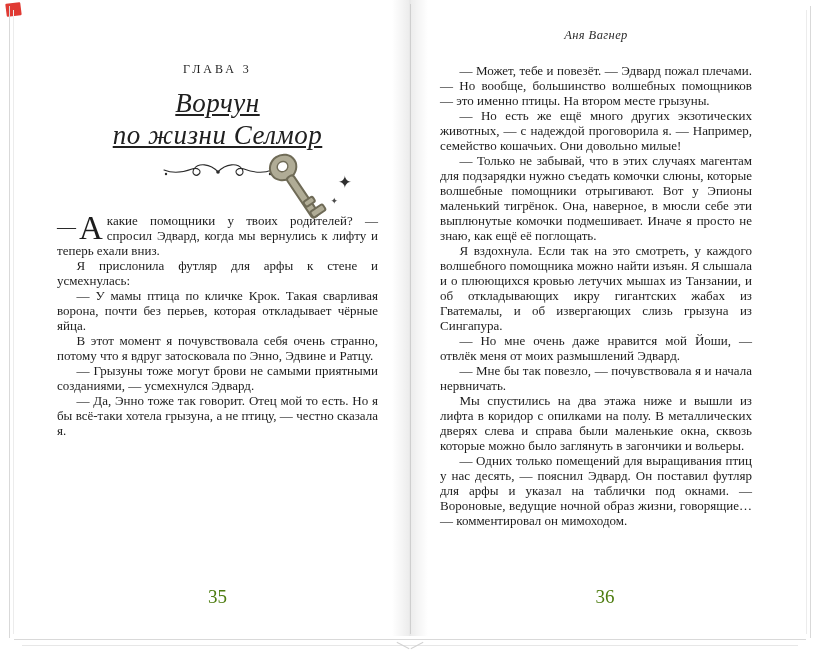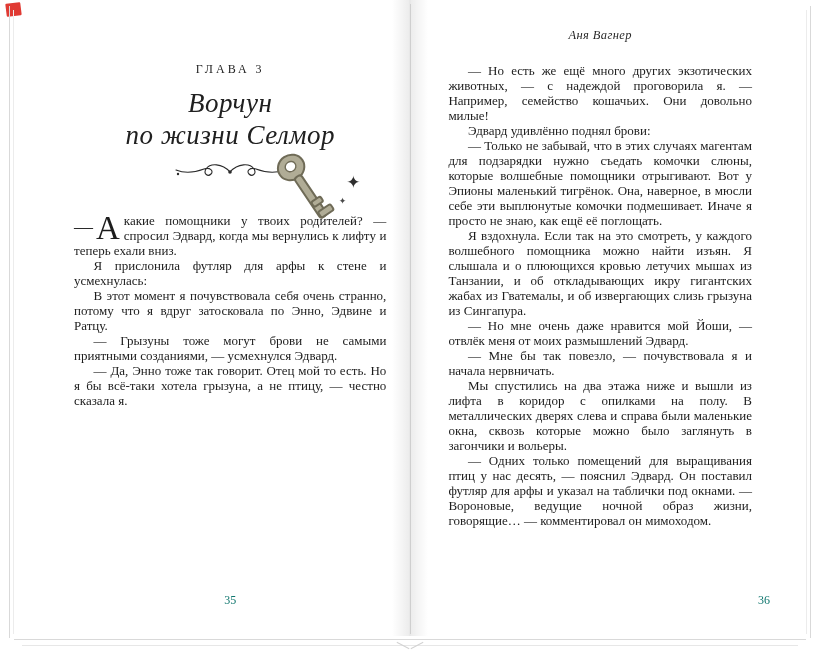--- a/index.html
+++ b/index.html
@@ -23,49 +23,49 @@
   .red-corner { position:absolute; left:6px; top:3px; width:15px; height:13px;
     background:#e03a33; transform:rotate(-7deg); border-radius:1px; }
 
   
   .gutter-shadow { position:absolute; top:0; bottom:20px; left:392px; width:36px;
     background:linear-gradient(to right, rgba(0,0,0,0) 0%, rgba(0,0,0,0.07) 46%, rgba(0,0,0,0.10) 50%, rgba(0,0,0,0.07) 54%, rgba(0,0,0,0) 100%); }
   .gutter-line { position:absolute; top:4px; bottom:22px; left:410px; width:1px; background:#cfcfcf; }
 
   .pages { position:absolute; left:0; top:0; width:820px; height:636px; display:flex; }
   .page { position:relative; width:410px; height:100%; overflow:hidden; }
-  .page.left  { padding:0 32px 0 57px;margin-left:17px; }
+  .page.left  { padding:0 32px 0 57px; }
   .page.right { padding:0 68px 0 30px; }
 
   
   .chapter-label { margin-top:62px; text-align:center; font-size:12px; letter-spacing:3px; color:#222; }
   .chapter-title { margin-top:10px; text-align:center; font-style:italic; font-size:27px;
-    line-height:32px; color:#202020; letter-spacing:0.5px; }
+    line-height:32px; color:#202020; letter-spacing:0.5px;text-decoration:underline; }
   .ornament { margin-top:10px; text-align:center; }
 
   .key-art { position:absolute; right:56px; top:138px; width:90px; height:110px; }
   .key-rot { position:absolute; left:14px; top:8px; transform:rotate(-34deg); }
   .sparkle-big   { position:absolute; right:2px; top:34px; font-size:17px; color:#2e2e2e; font-family:"DejaVu Sans",sans-serif; }
   .sparkle-small { position:absolute; right:16px; top:58px; font-size:9px; color:#4a4a4a; font-family:"DejaVu Sans",sans-serif; }
 
   
   .body-text { margin-top:26px; font-size:13px; line-height:15px; text-align:justify; color:#1c1c1c; }
   .page.right .body-text { margin-top:20px; }
   .para { text-indent:1.5em; }
   .first-para { text-indent:0; }
 
   .dropcap-wrap { float:left; white-space:nowrap; margin-right:4px; }
   .dc-dash { font-size:19px; line-height:28px; vertical-align:6px; }
   .dc-letter { font-size:33px; line-height:29px; padding-left:3px; }
 
   .running-header { margin-top:28px; text-align:center; font-style:italic; font-size:12.5px; color:#2a2a2a; letter-spacing:0.4px; }
 
-  .page-number { position:absolute; bottom:28px; text-align:center; font-size:12px; color:#0f766e; }
+  .page-number { position:absolute; bottom:28px; text-align:center; font-size:19px; color:#4d7c0f; }
   .page.left  .page-number { left:57px; right:32px; }
-  .page.right .page-number { left:30px; right:50px;text-align:right; }
+  .page.right .page-number { left:30px; right:50px; }
 </style>
 </head>
 <body>
 
 <div class="spread">
 
   <div class="red-corner"></div>
   <div class="edge-left"></div>
   <div class="edge-left2"></div>
   <div class="edge-right"></div>
@@ -107,36 +107,37 @@
           </svg>
         </span>
         <span class="sparkle-big">✦</span>
         <span class="sparkle-small">✦</span>
       </div>
 
       <div class="body-text">
         <p class="para first-para"><span class="dropcap-wrap"><span class="dc-dash">—</span><span class="dc-letter">А</span></span><span>какие помощники у твоих родителей? — спросил Эдвард, когда мы вернулись к лифту и теперь ехали вниз.</span></p>
         <div>
             <p class="para">Я прислонила футляр для арфы к стене и усмехнулась:</p>
+            <p class="para">— У мамы птица по кличке Крок. Такая сварливая ворона, почти без перьев, которая откладывает чёрные яйца.</p>
             <p class="para">В этот момент я почувствовала себя очень странно, потому что я вдруг затосковала по Энно, Эдвине и Ратцу.</p>
             <p class="para">— Грызуны тоже могут брови не самыми приятными созданиями, — усмехнулся Эдвард.</p>
             <p class="para">— Да, Энно тоже так говорит. Отец мой то есть. Но я бы всё-таки хотела грызуна, а не птицу, — честно сказала я.</p>
           </div>
       </div>
 
       <div class="page-number">35</div>
     </div>
 
     <div class="page right">
       <div class="running-header">Аня Вагнер</div>
 
       <div class="body-text">
         <div>
+            <p class="para">— Может, тебе и повезёт. — Эдвард пожал плечами. — Но вообще, большинство волшебных помощников — это именно птицы. На втором месте грызуны.</p>
             <p class="para">— Но есть же ещё много других экзотических животных, — с надеждой проговорила я. — Например, семейство кошачьих. Они довольно милые!</p>
-            <p class="para">Эдвард удивлённо поднял брови:</p>
             <p class="para">— Только не забывай, что в этих случаях магентам для подзарядки нужно съедать комочки слюны, которые волшебные помощники отрыгивают. Вот у Эпионы маленький тигрёнок. Она, наверное, в мюсли себе эти выплюнутые комочки подмешивает. Иначе я просто не знаю, как ещё её поглощать.</p>
             <p class="para">Я вздохнула. Если так на это смотреть, у каждого волшебного помощника можно найти изъян. Я слышала и о плюющихся кровью летучих мышах из Танзании, и об откладывающих икру гигантских жабах из Гватемалы, и об извергающих слизь грызуна из Сингапура.</p>
             <p class="para">— Но мне очень даже нравится мой Йоши, — отвлёк меня от моих размышлений Эдвард.</p>
             <p class="para">— Мне бы так повезло, — почувствовала я и начала нервничать.</p>
             <p class="para">Мы спустились на два этажа ниже и вышли из лифта в коридор с опилками на полу. В металлических дверях слева и справа были маленькие окна, сквозь которые можно было заглянуть в загончики и вольеры.</p>
             <p class="para">— Одних только помещений для выращивания птиц у нас десять, — пояснил Эдвард. Он поставил футляр для арфы и указал на таблички под окнами. — Вороновые, ведущие ночной образ жизни, говорящие… — комментировал он мимоходом.</p>
           </div>
       </div>
 
       <div class="page-number">36</div>

